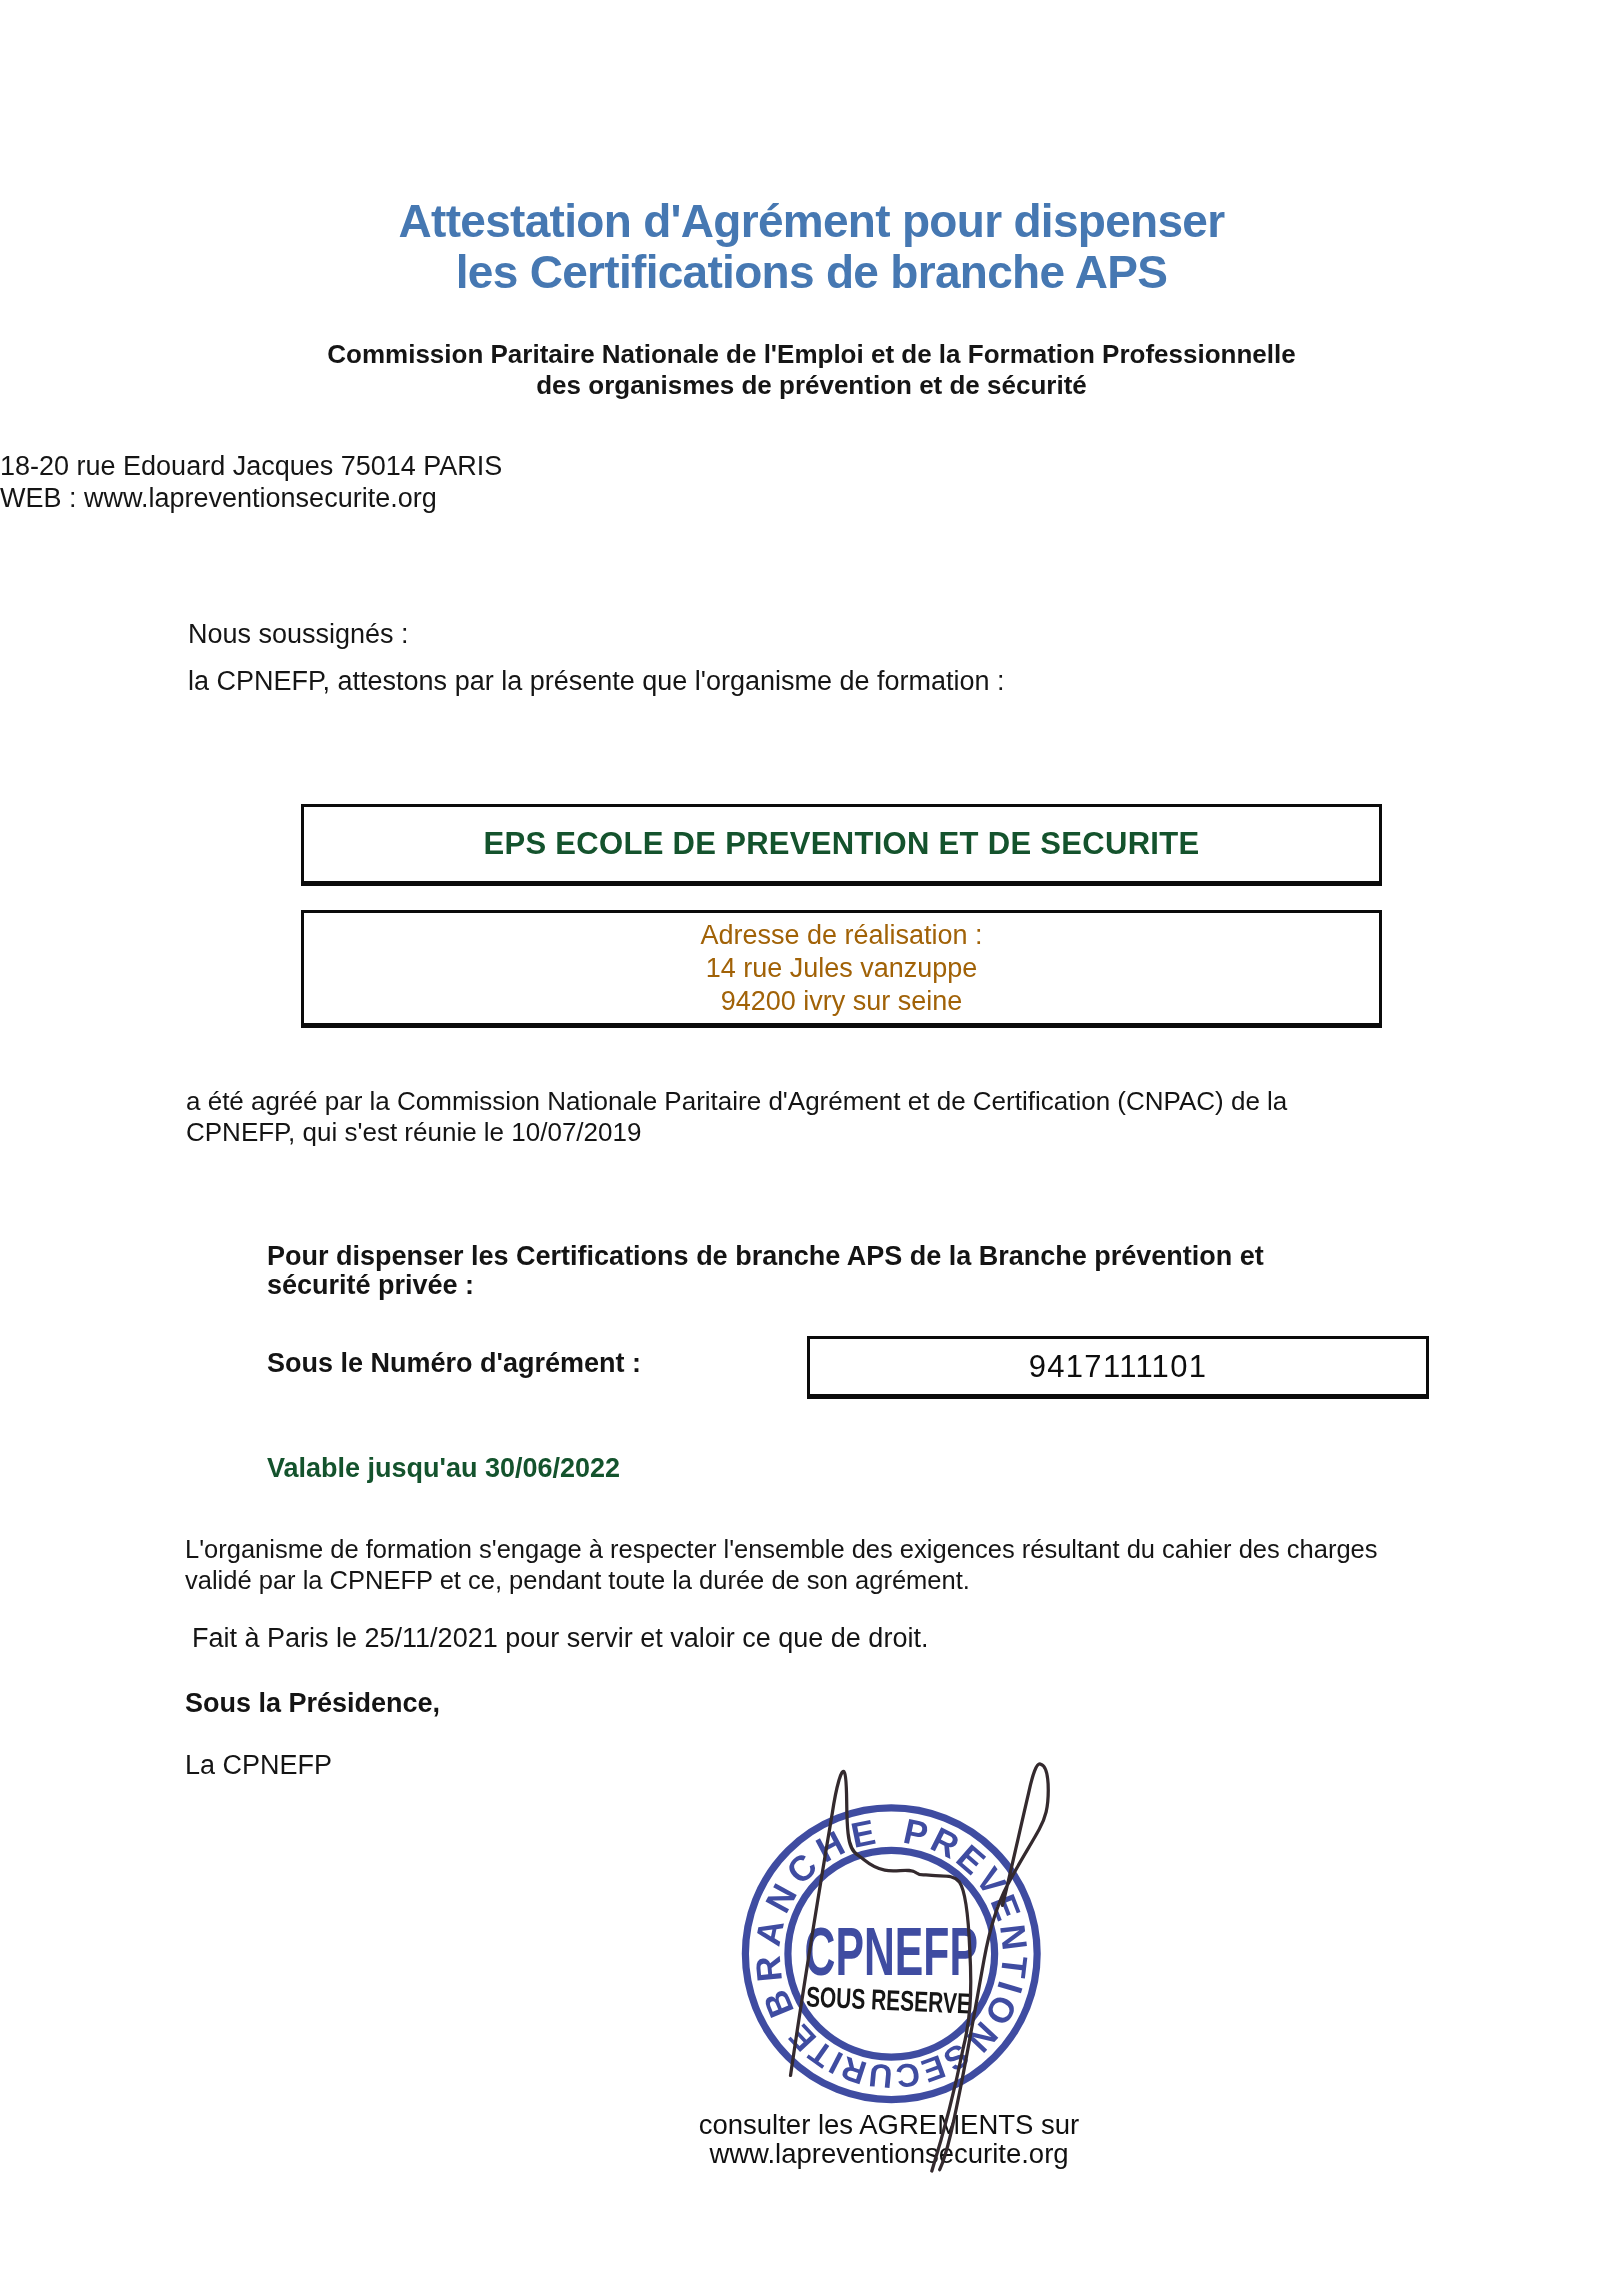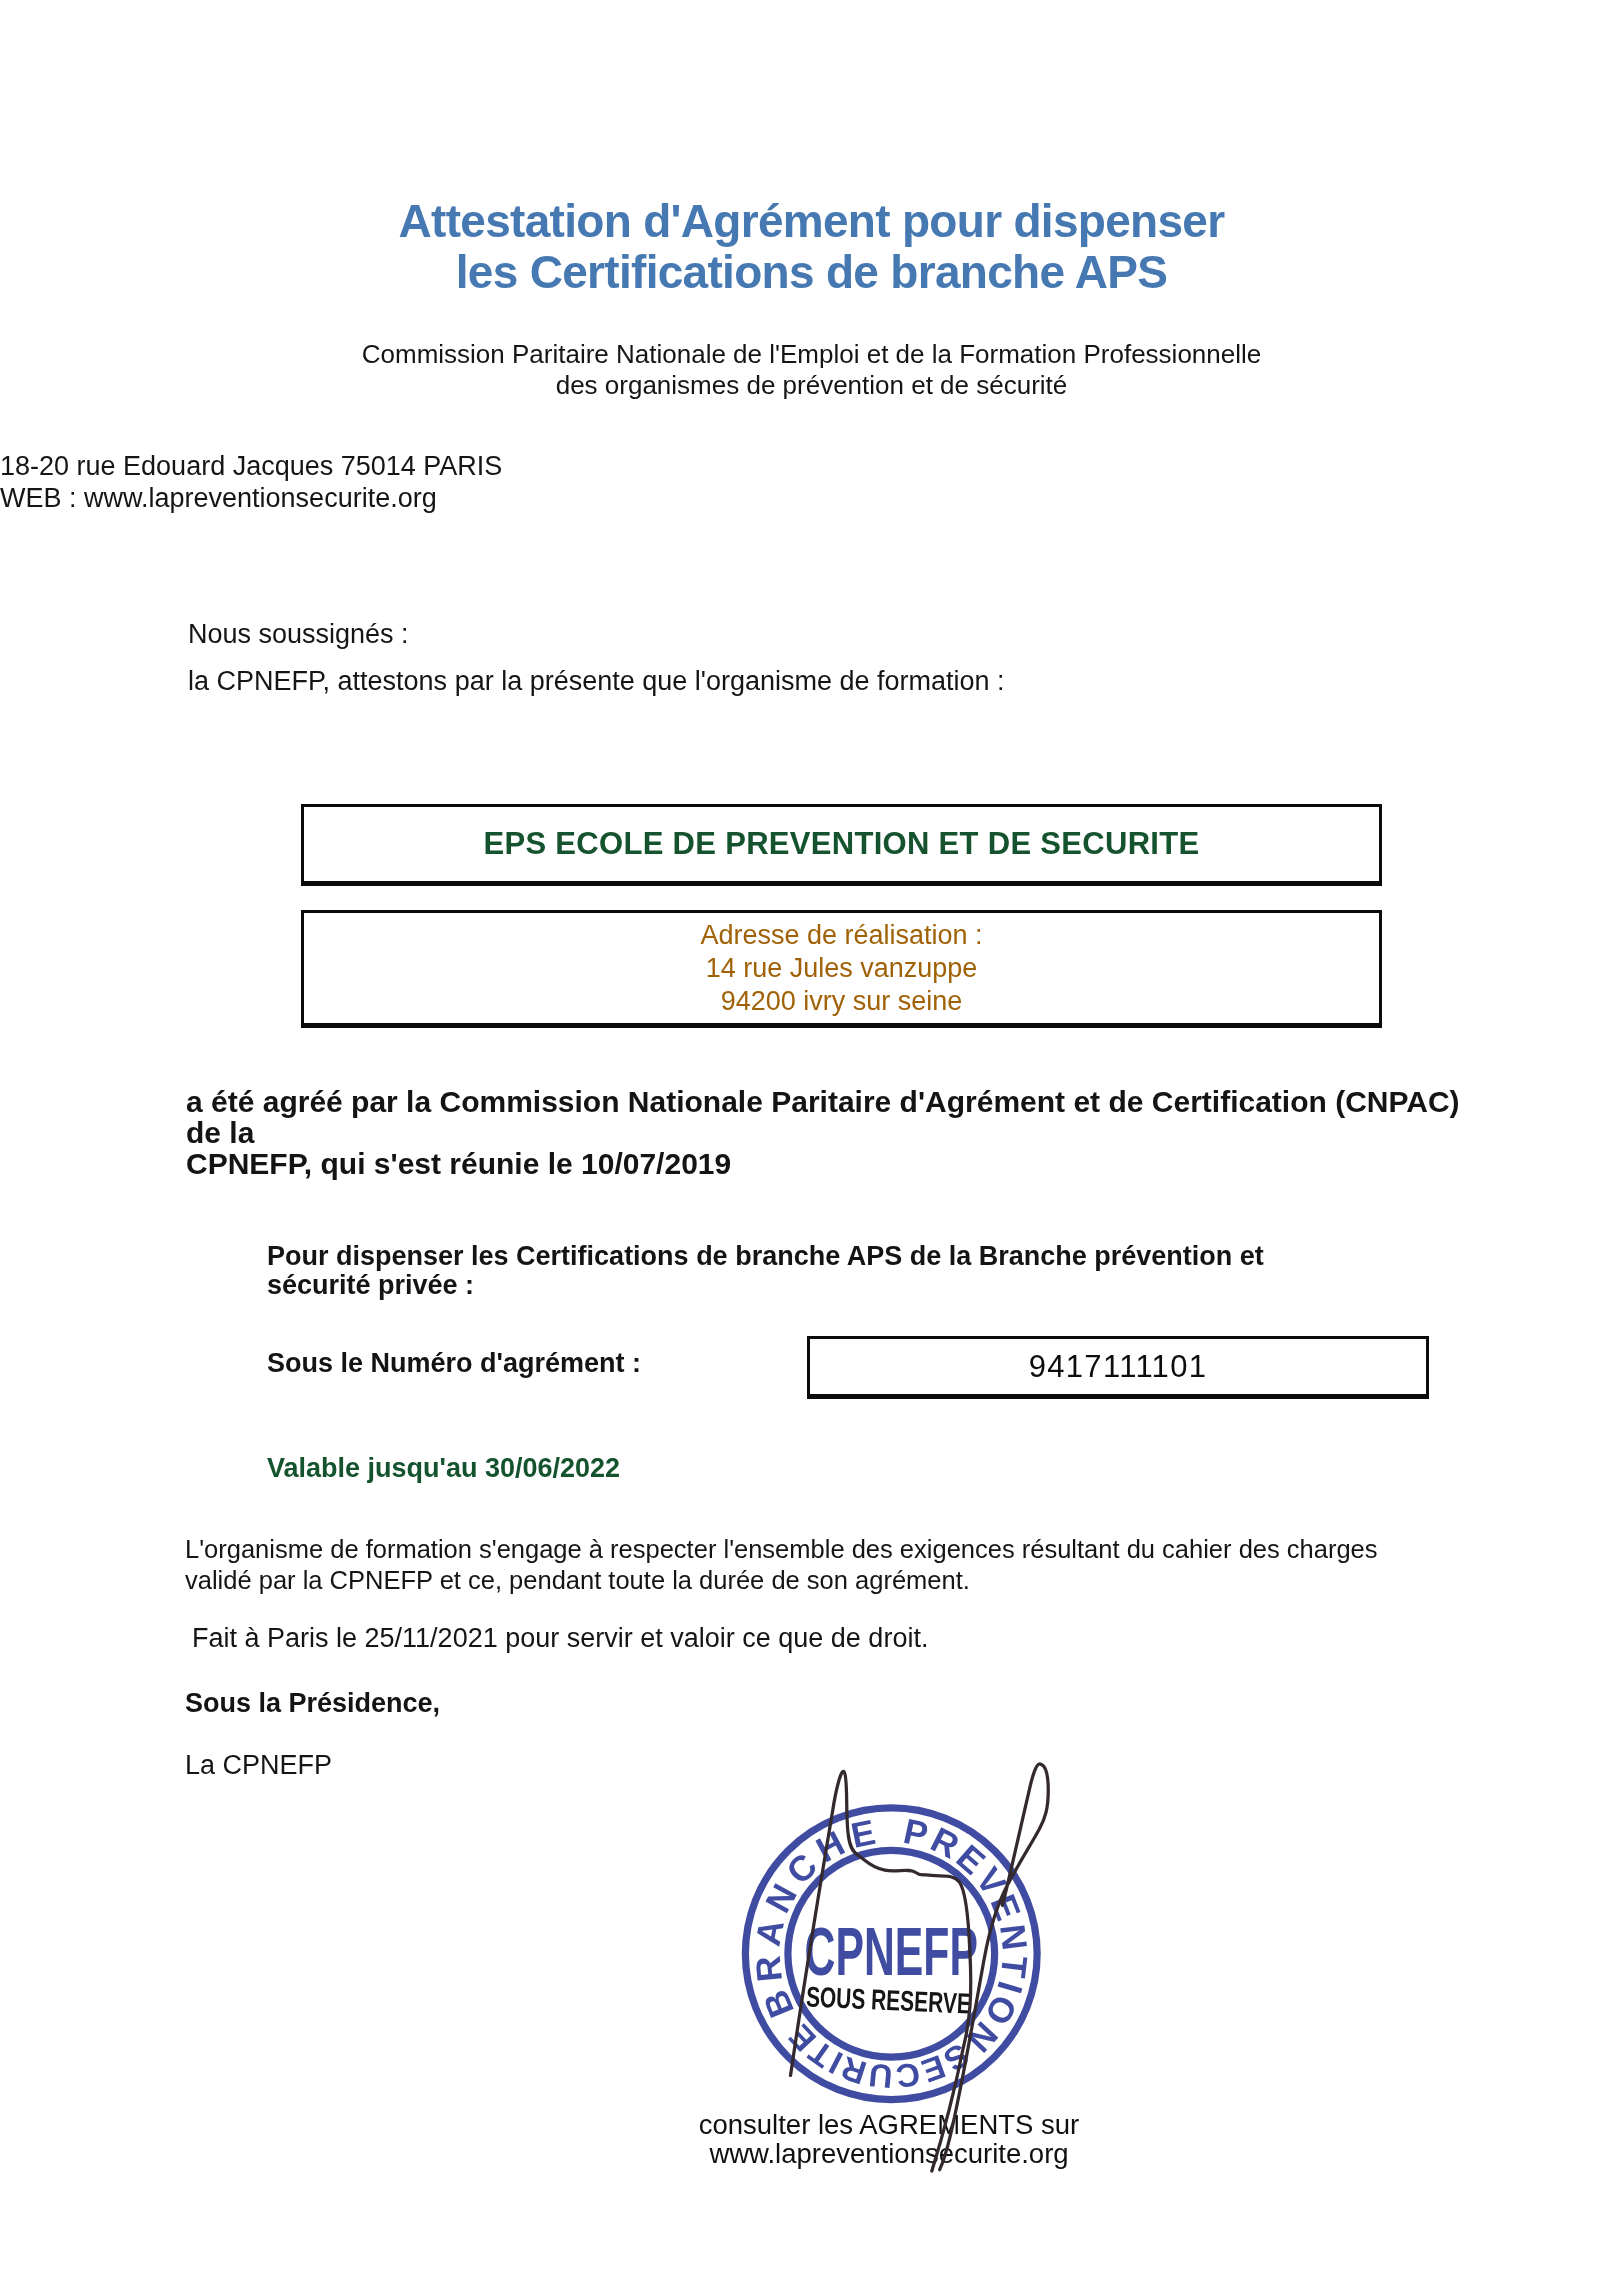--- a/index.html
+++ b/index.html
@@ -6,36 +6,36 @@
   .page{
     position:relative;width:1623px;height:2295px;background:#ffffff;
     font-family:"Liberation Sans", sans-serif;color:#111;overflow:hidden;
   }
   .abs{position:absolute;}
   
   .doc-title{left:0;top:196px;width:1623px;font-size:46px;line-height:51px;
     font-weight:bold;color:#4678B2;text-align:center;letter-spacing:-0.7px;}
   
   .org-sub{left:0;top:339px;width:1623px;font-size:26px;line-height:31px;
-    font-weight:normal;text-align:center;color:#151515;}
+    font-weight:bold;text-align:center;color:#151515;}
   
   .org-addr{left:0;top:450px;width:1623px;font-size:27px;line-height:32px;
     text-align:left;color:#151515;}
   .intro-1{left:188px;top:619px;font-size:27px;color:#151515;}
   .intro-2{left:188px;top:666px;font-size:27px;color:#151515;}
   
   .box{border:3.9px solid #0b0b0b;border-bottom-width:5.9px;box-sizing:border-box;
     display:flex;flex-direction:column;align-items:center;justify-content:center;}
   .org-box{left:301px;top:804px;width:1081px;height:82px;}
   .org-box .nm{font-size:31px;font-weight:bold;letter-spacing:0.3px;color:#14532d;}
   .real-box{left:301px;top:910px;width:1081px;height:118px;font-size:27px;
     line-height:33px;text-align:center;color:#a16207;}
   
-  .agree{left:186px;top:1086px;width:1309px;font-size:30px;line-height:31px;
-    font-weight:bold;color:#141414;}
+  .agree{left:186px;top:1086px;width:1309px;font-size:26px;line-height:31px;
+    font-weight:normal;color:#141414;}
   .purpose{left:267px;top:1242px;width:1145px;font-size:27px;line-height:29.4px;
     font-weight:bold;color:#141414;}
   .num-label{left:267px;top:1348px;font-size:27px;font-weight:bold;color:#141414;}
   .num-box{left:807px;top:1336px;width:622px;height:63px;}
   .num-box .val{font-size:31px;font-weight:normal;letter-spacing:1.3px;color:#0d0d0d;}
   .valid{left:267px;top:1453px;font-size:27px;font-weight:bold;color:#14532d;}
   .engage{left:185px;top:1534px;width:1322px;font-size:25.5px;line-height:31px;color:#151515;}
   .fait{left:192px;top:1623px;font-size:27px;color:#151515;}
   .presid{left:185px;top:1688px;font-size:27px;font-weight:bold;color:#141414;}
   .signatory{left:185px;top:1750px;font-size:27px;color:#151515;}

